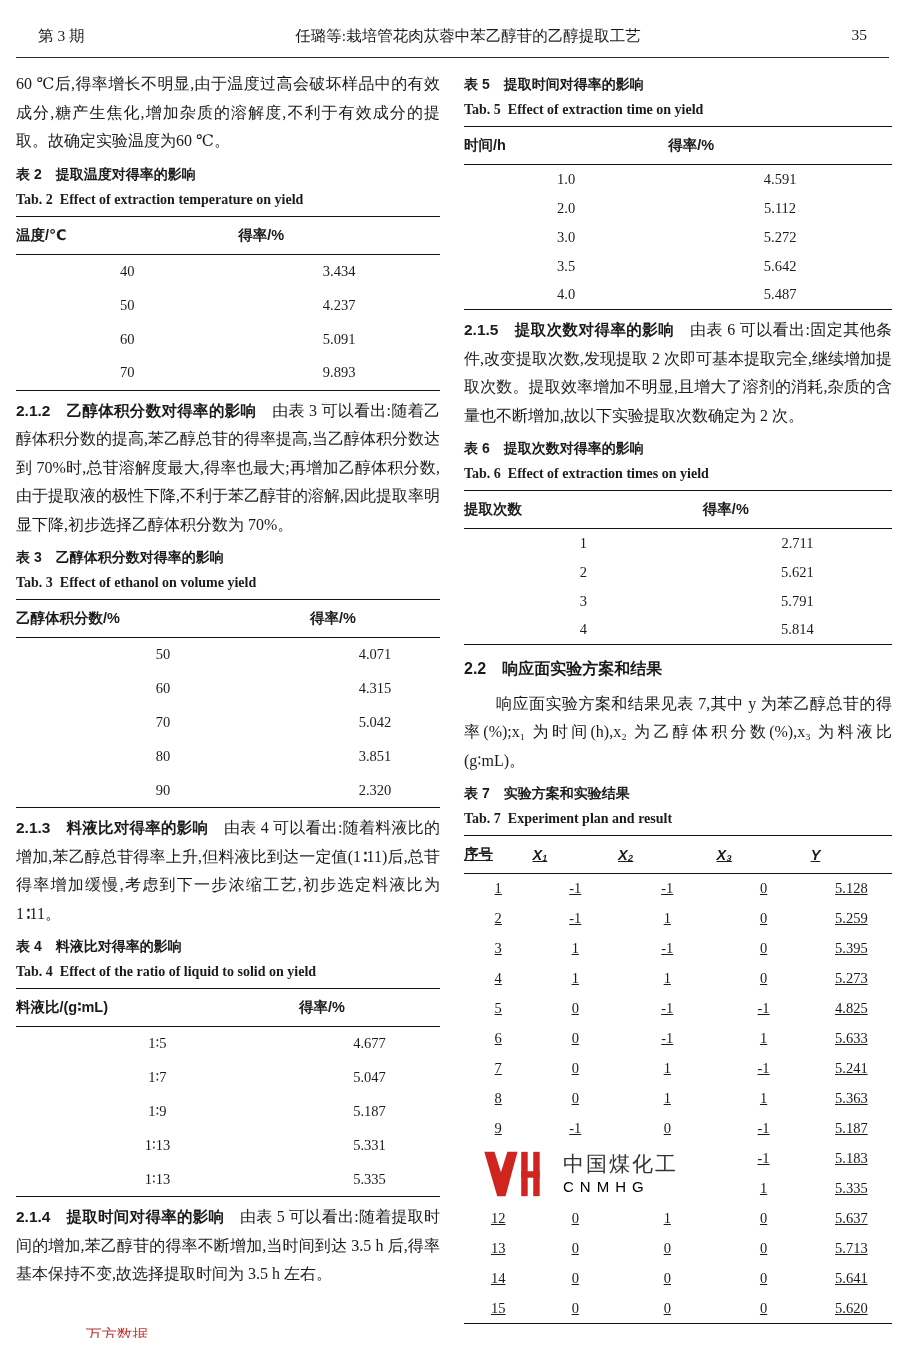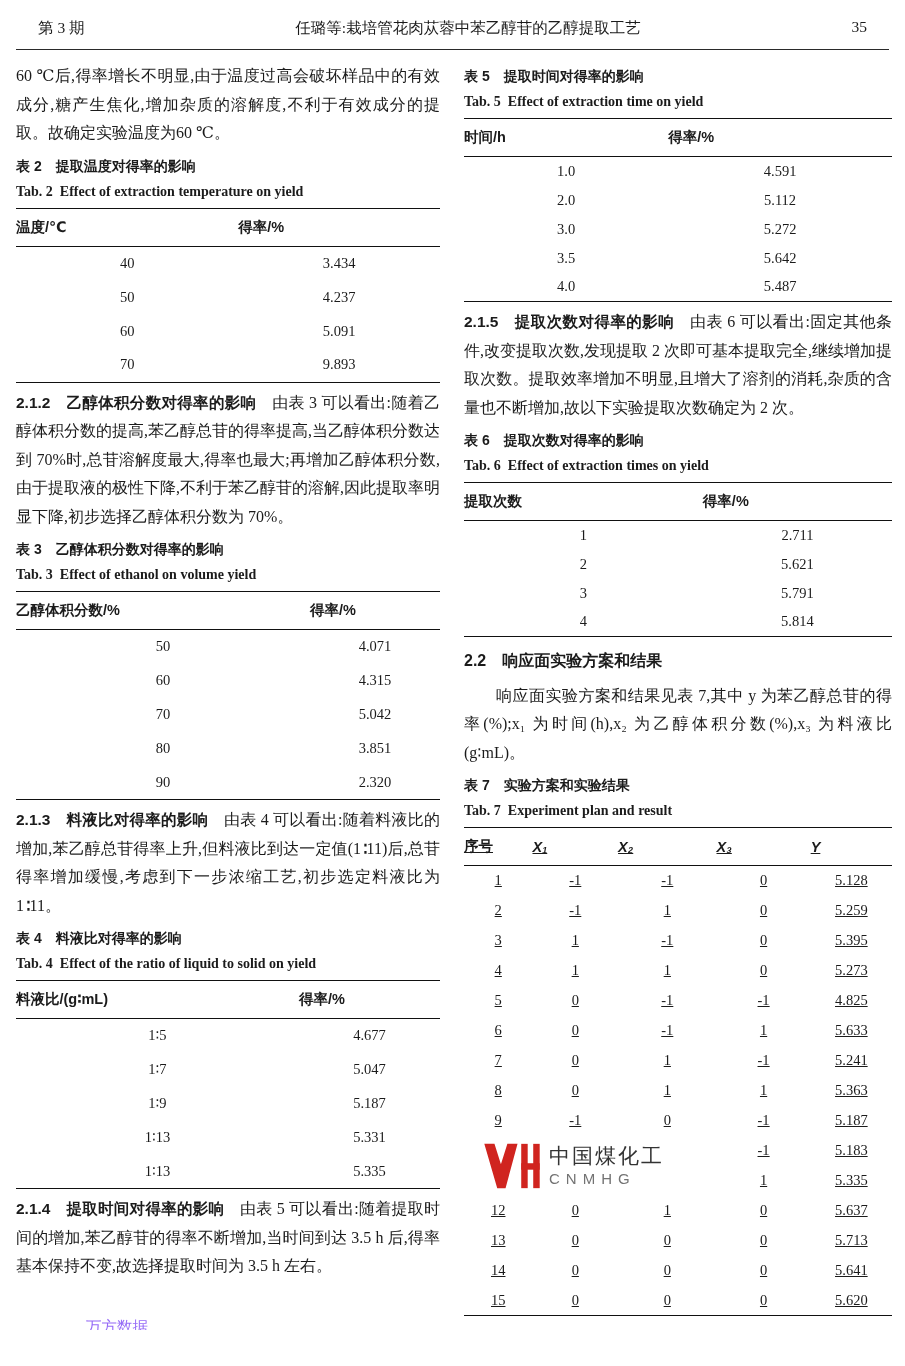--- a/index.html
+++ b/index.html
@@ -1,18 +1,18 @@
 <!DOCTYPE html>
 <html><head>
 <meta charset="utf-8">
 <style>
   * { margin:0; padding:0; box-sizing:border-box; }
   html,body { background:#ffffff; }
   .page {
-    position:relative; width:905px; height:1330px; margin:0 auto;
+    position:relative; width:905px; height:1330px; margin:8px auto;
     background:#fff; color:#1b1b1b; overflow:hidden;
     font-family:"Liberation Serif","DejaVu Serif",serif;
   }
   .pg-header {
     position:absolute; top:16px; left:16px; width:873px; height:34px;
     border-bottom:1.5px solid #2a2a2a;
     display:flex; justify-content:space-between; align-items:flex-start;
     font-size:15.5px; padding:2px 22px 0 22px;
   }
   .col { position:absolute; top:62px; text-align:justify; }
@@ -37,29 +37,29 @@
     border-bottom:1px solid #111; }
   table.ruled td { font-size:14.5px; text-align:center; }
   table.loose td { height:34px; }
   table.mid   td { height:29px; }
   table.tight td { height:30px; }
   th.it { font-family:"Liberation Serif","DejaVu Serif",serif; font-style:italic; font-weight:bold; }
   .t7wrap { position:relative;text-decoration:underline; }
   
   .logo-overlay {
     position:absolute; left:20px; top:308px; width:218px; height:62px;
-    background:#ffffff; z-index:5; display:flex; align-items:center; gap:9px;
+    background:#ffffff; z-index:5; display:flex; align-items:center; gap:23px;
   }
   .logo-text-title { font-family:"Liberation Sans","DejaVu Sans",sans-serif;
     font-size:21px; color:#333; font-weight:500; letter-spacing:2px; line-height:26px; }
   .logo-text-sub { font-family:"Liberation Sans","DejaVu Sans",sans-serif;
-    font-size:15px; color:#737373; letter-spacing:6px; line-height:20px; }
+    font-size:15px; color:#000000; letter-spacing:6px; line-height:20px; }
   .stamp {
     position:absolute; left:86px; top:1317px; z-index:6;
-    font-size:15.5px; color:#8b5cf6; opacity:.9;
+    font-size:15.5px; color:#b91c1c; opacity:.9;
   }
 </style>
 </head>
 <body>
 
 <div class="page">
 
   <div class="pg-header">
     <span>第 3 期</span>
     <span class="title">任璐等:栽培管花肉苁蓉中苯乙醇苷的乙醇提取工艺</span>

